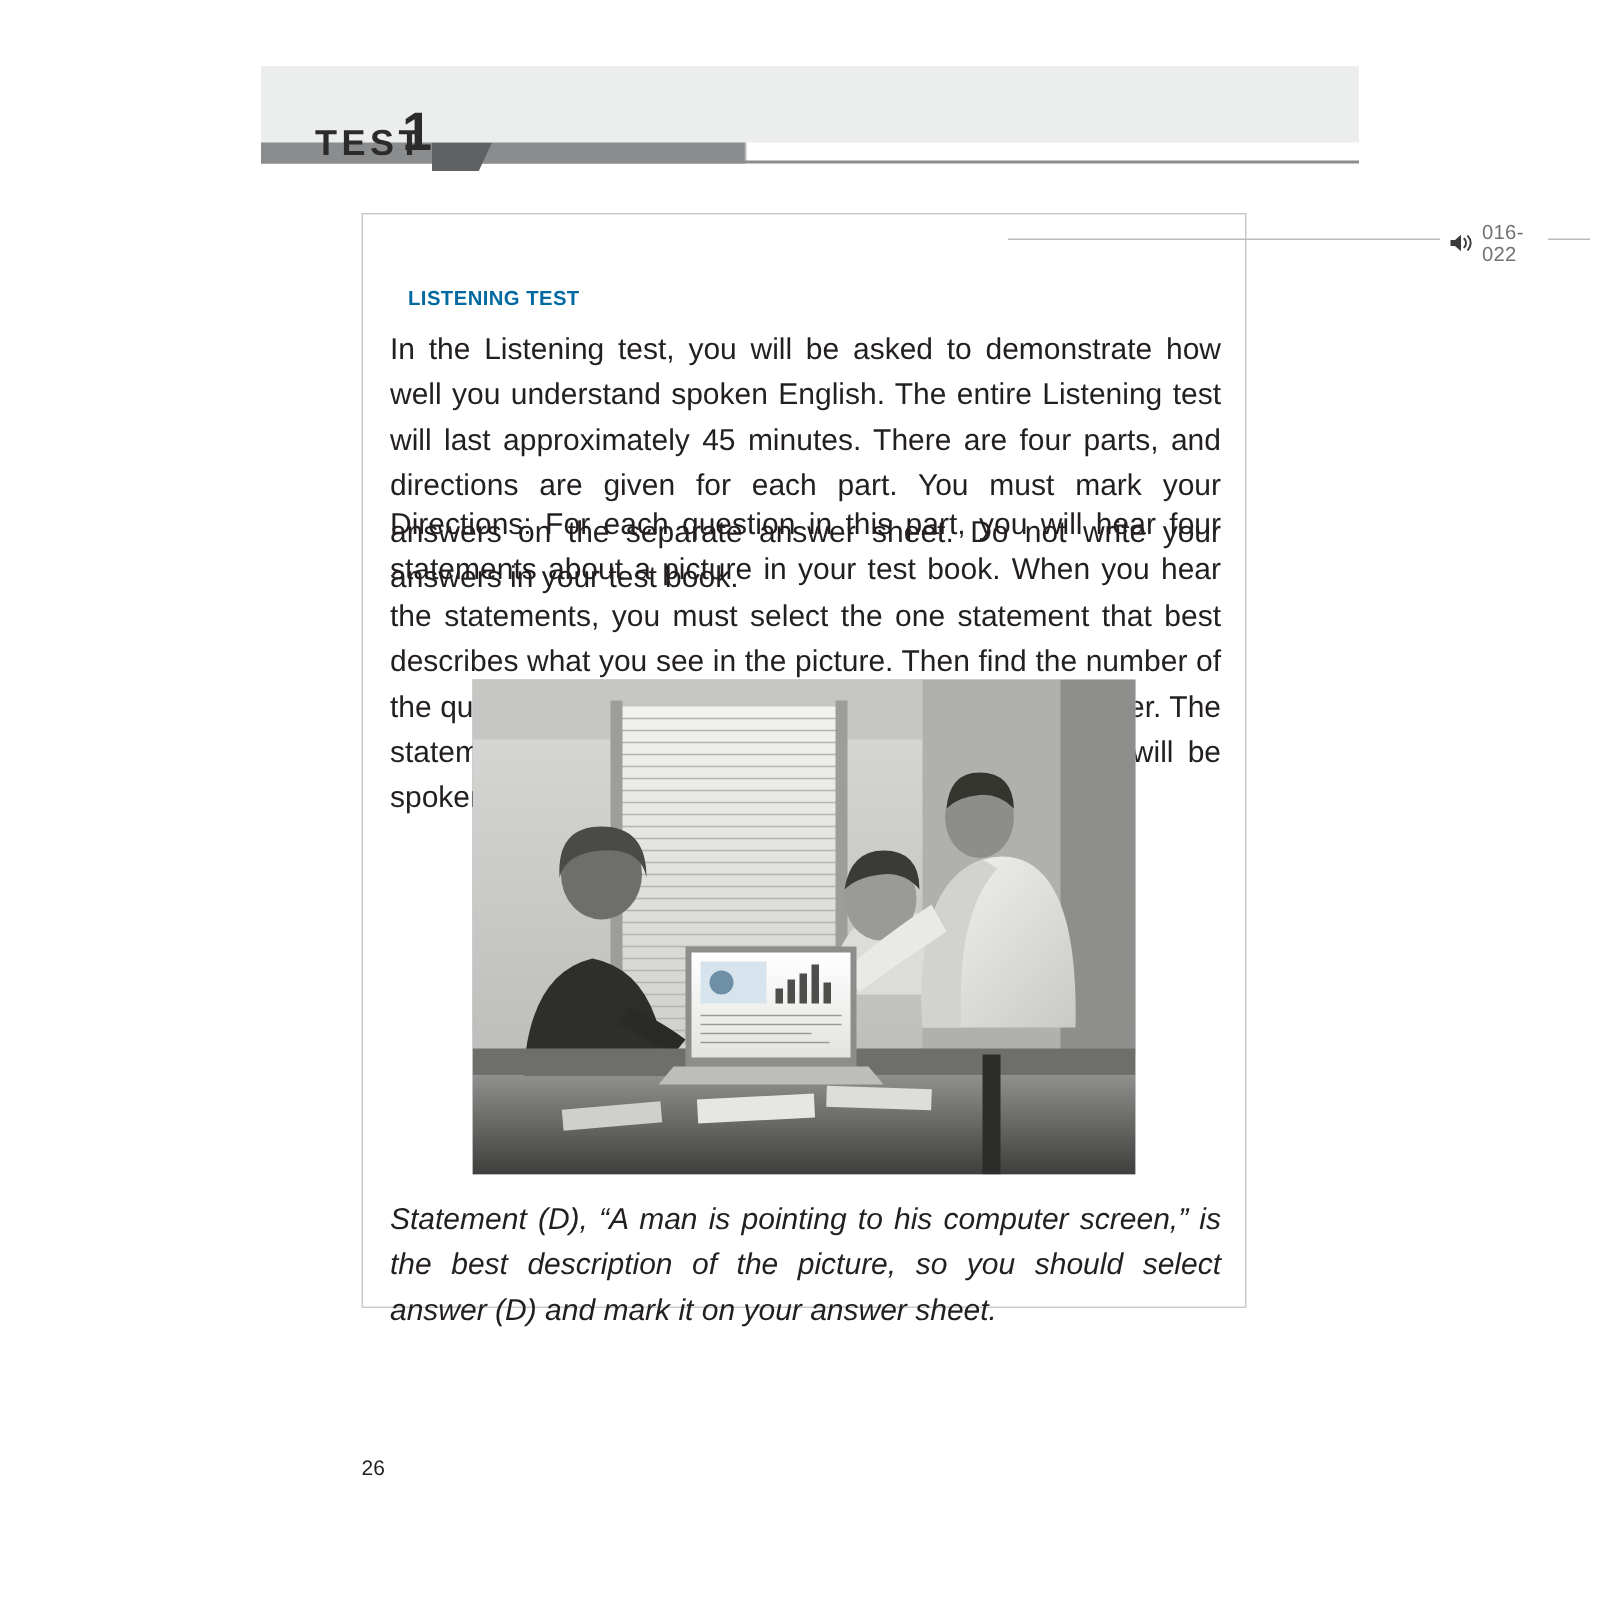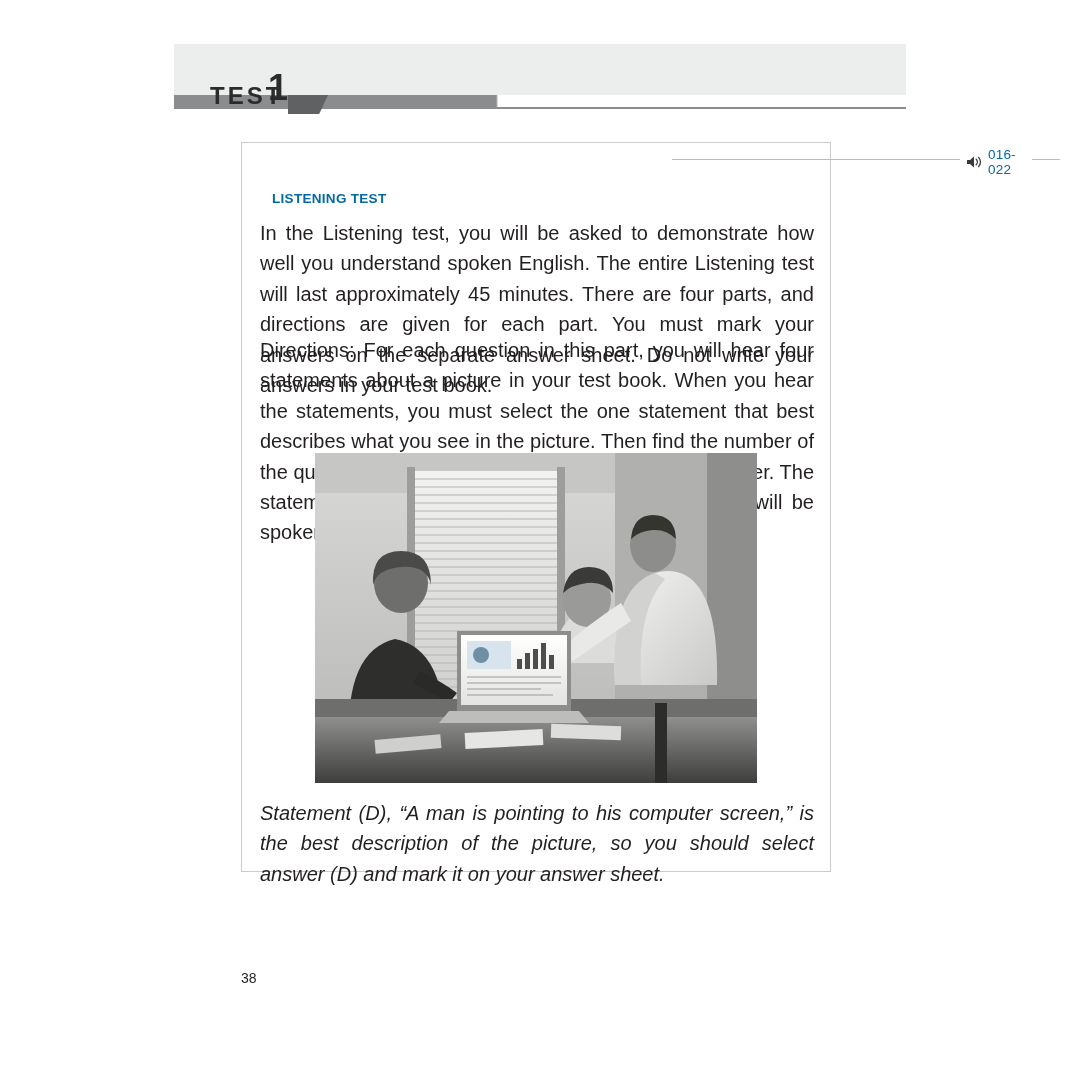--- a/index.html
+++ b/index.html
@@ -107,21 +107,21 @@
     padding: 0 6px;
   }
   .speaker-icon {
     display: inline-block;
     width: 17px;
     height: 14px;
     position: relative;
   }
   .audio-code {
     font-size: 13.5px;
-    color: #0369a1;
+    color: #737373;
     letter-spacing: 0.2px;
   }
   .audio-rule-right {
     position: absolute;
     left: 790px;
     top: 16px;
     width: 28px;
     height: 1px;
     background: #b9bbbd;
   }
@@ -339,15 +339,15 @@
         <rect x="0" y="0" width="442" height="330" fill="none"></rect>
       </svg>
     </div>
 
     <div class="block-caption">
       <p class="para">Statement (D), “A man is pointing to his computer screen,” is the best description of the picture, so you should select answer (D) and mark it on your answer sheet.</p>
     </div>
 
   </div>
 
-  <div class="page-number">38</div>
+  <div class="page-number">26</div>
   <div class="page-edge"></div>
 </div>
 
 </body></html>

